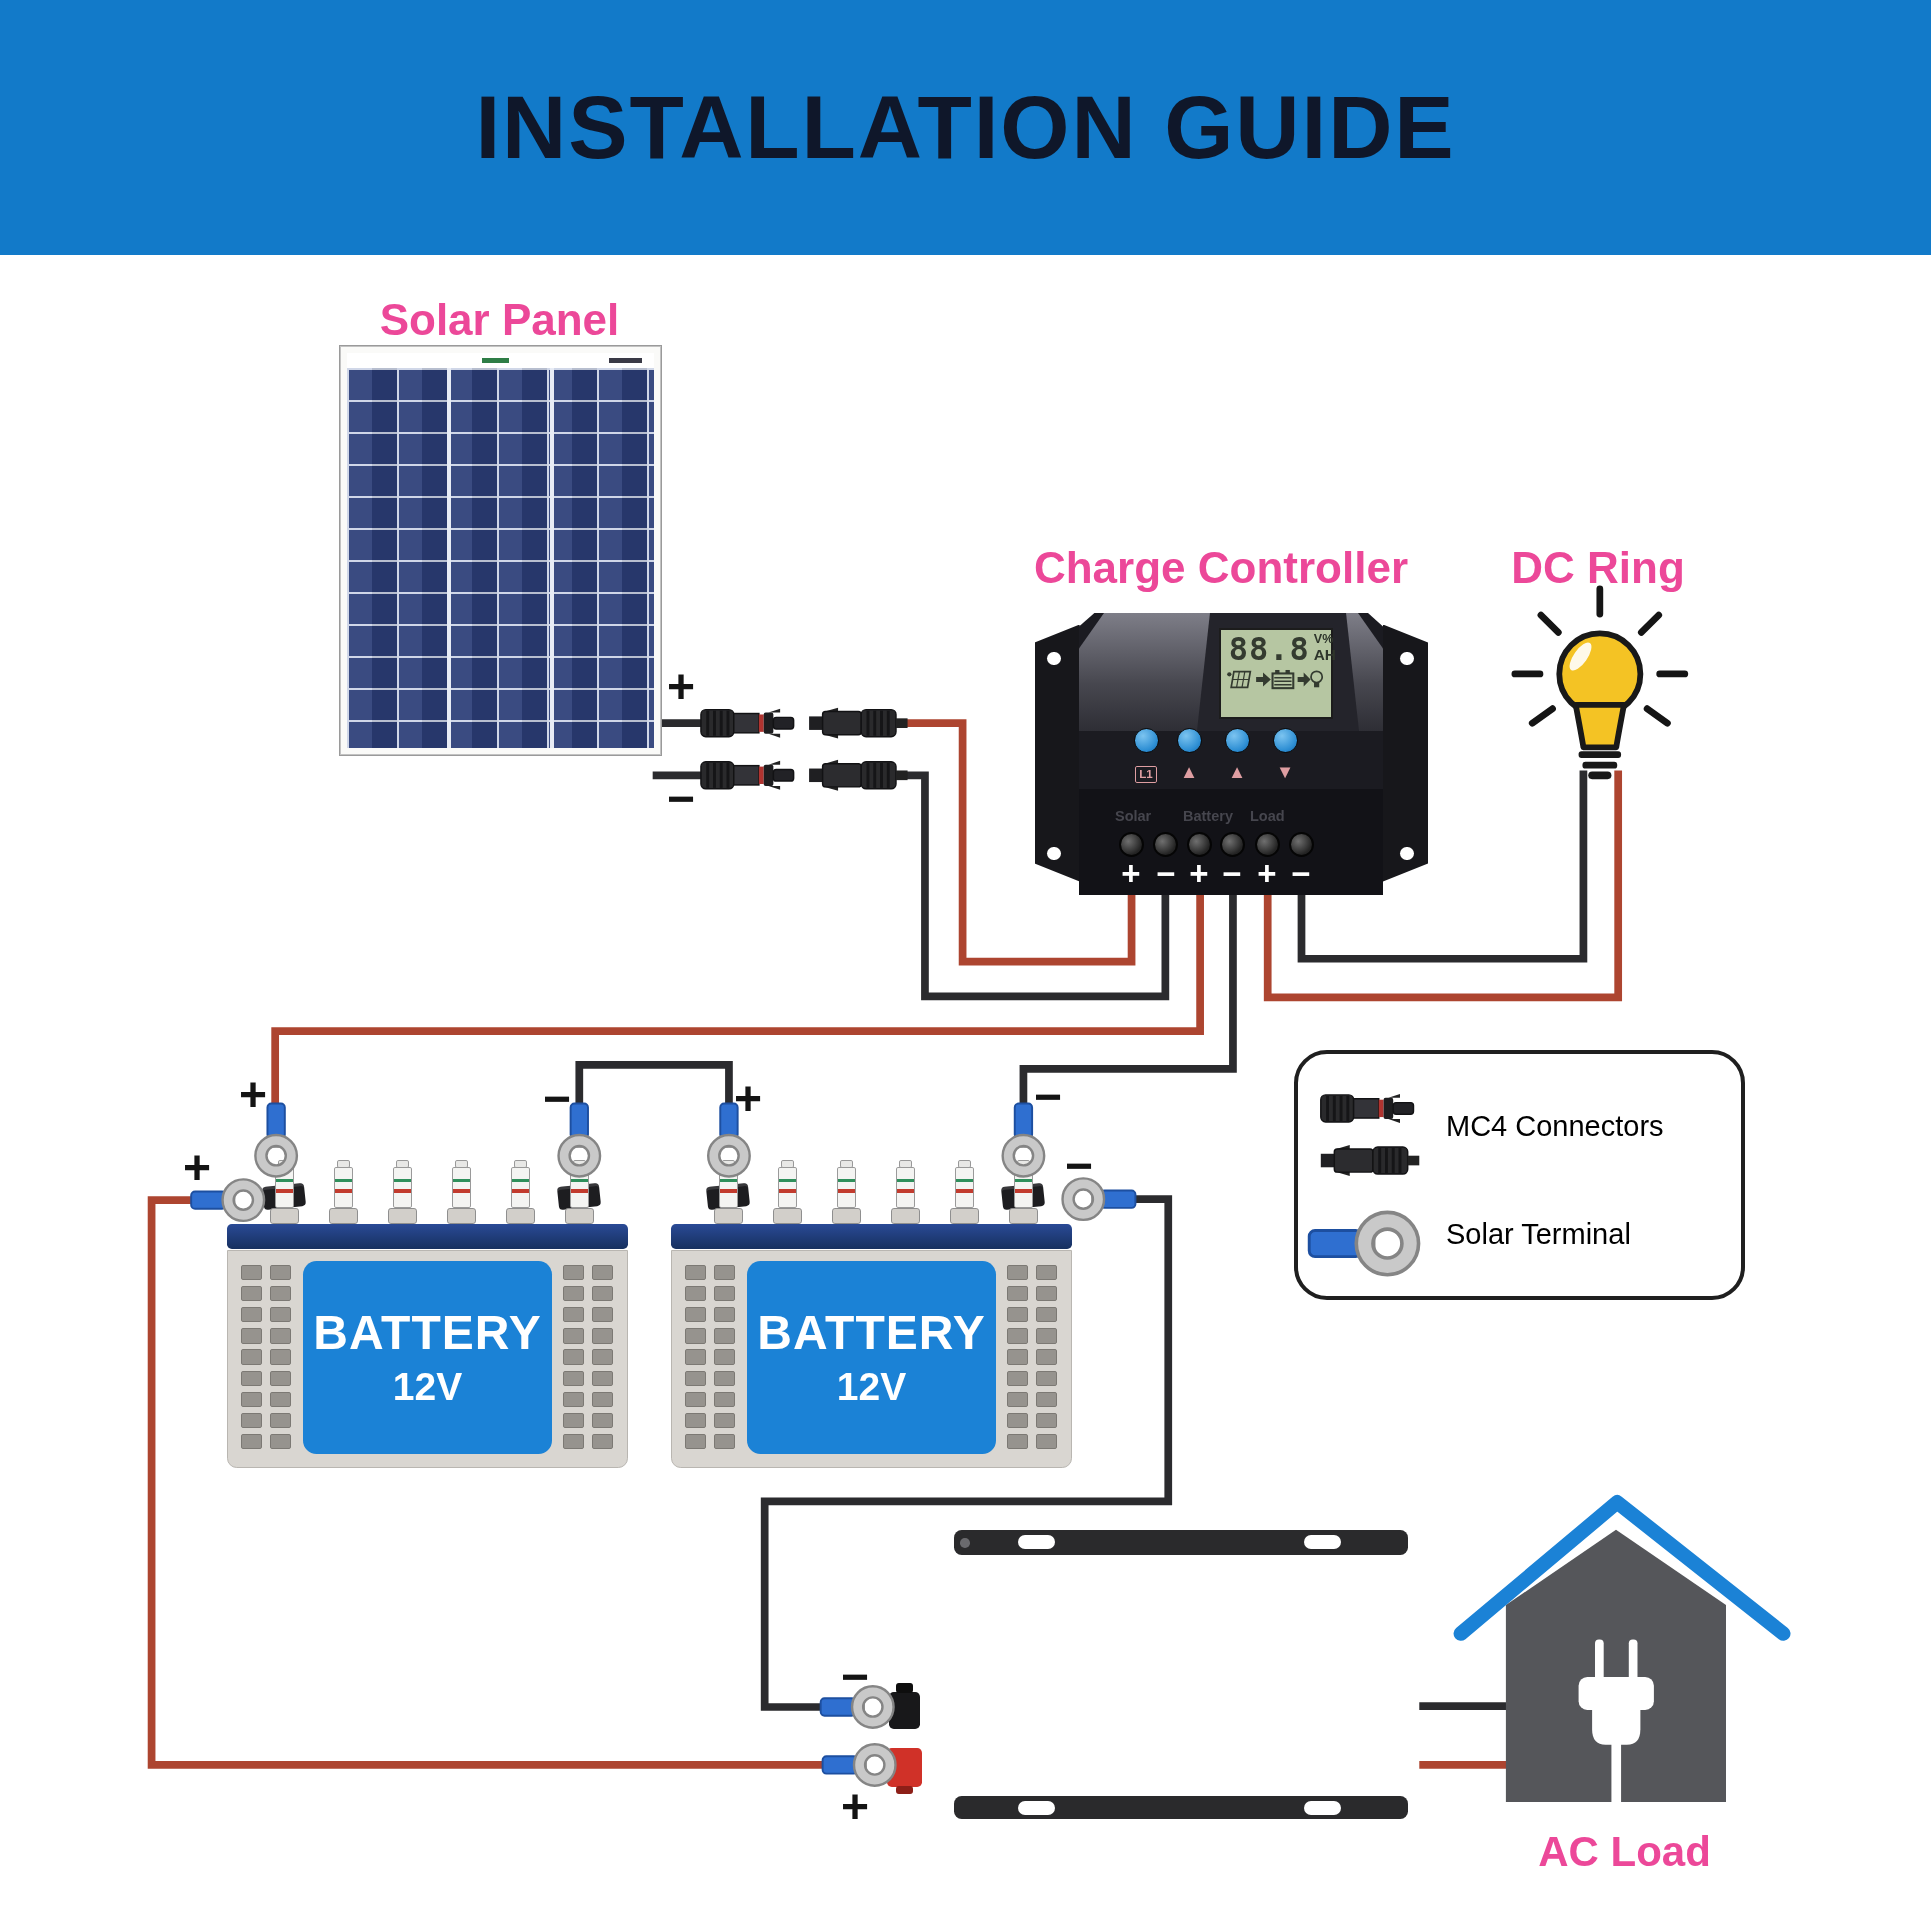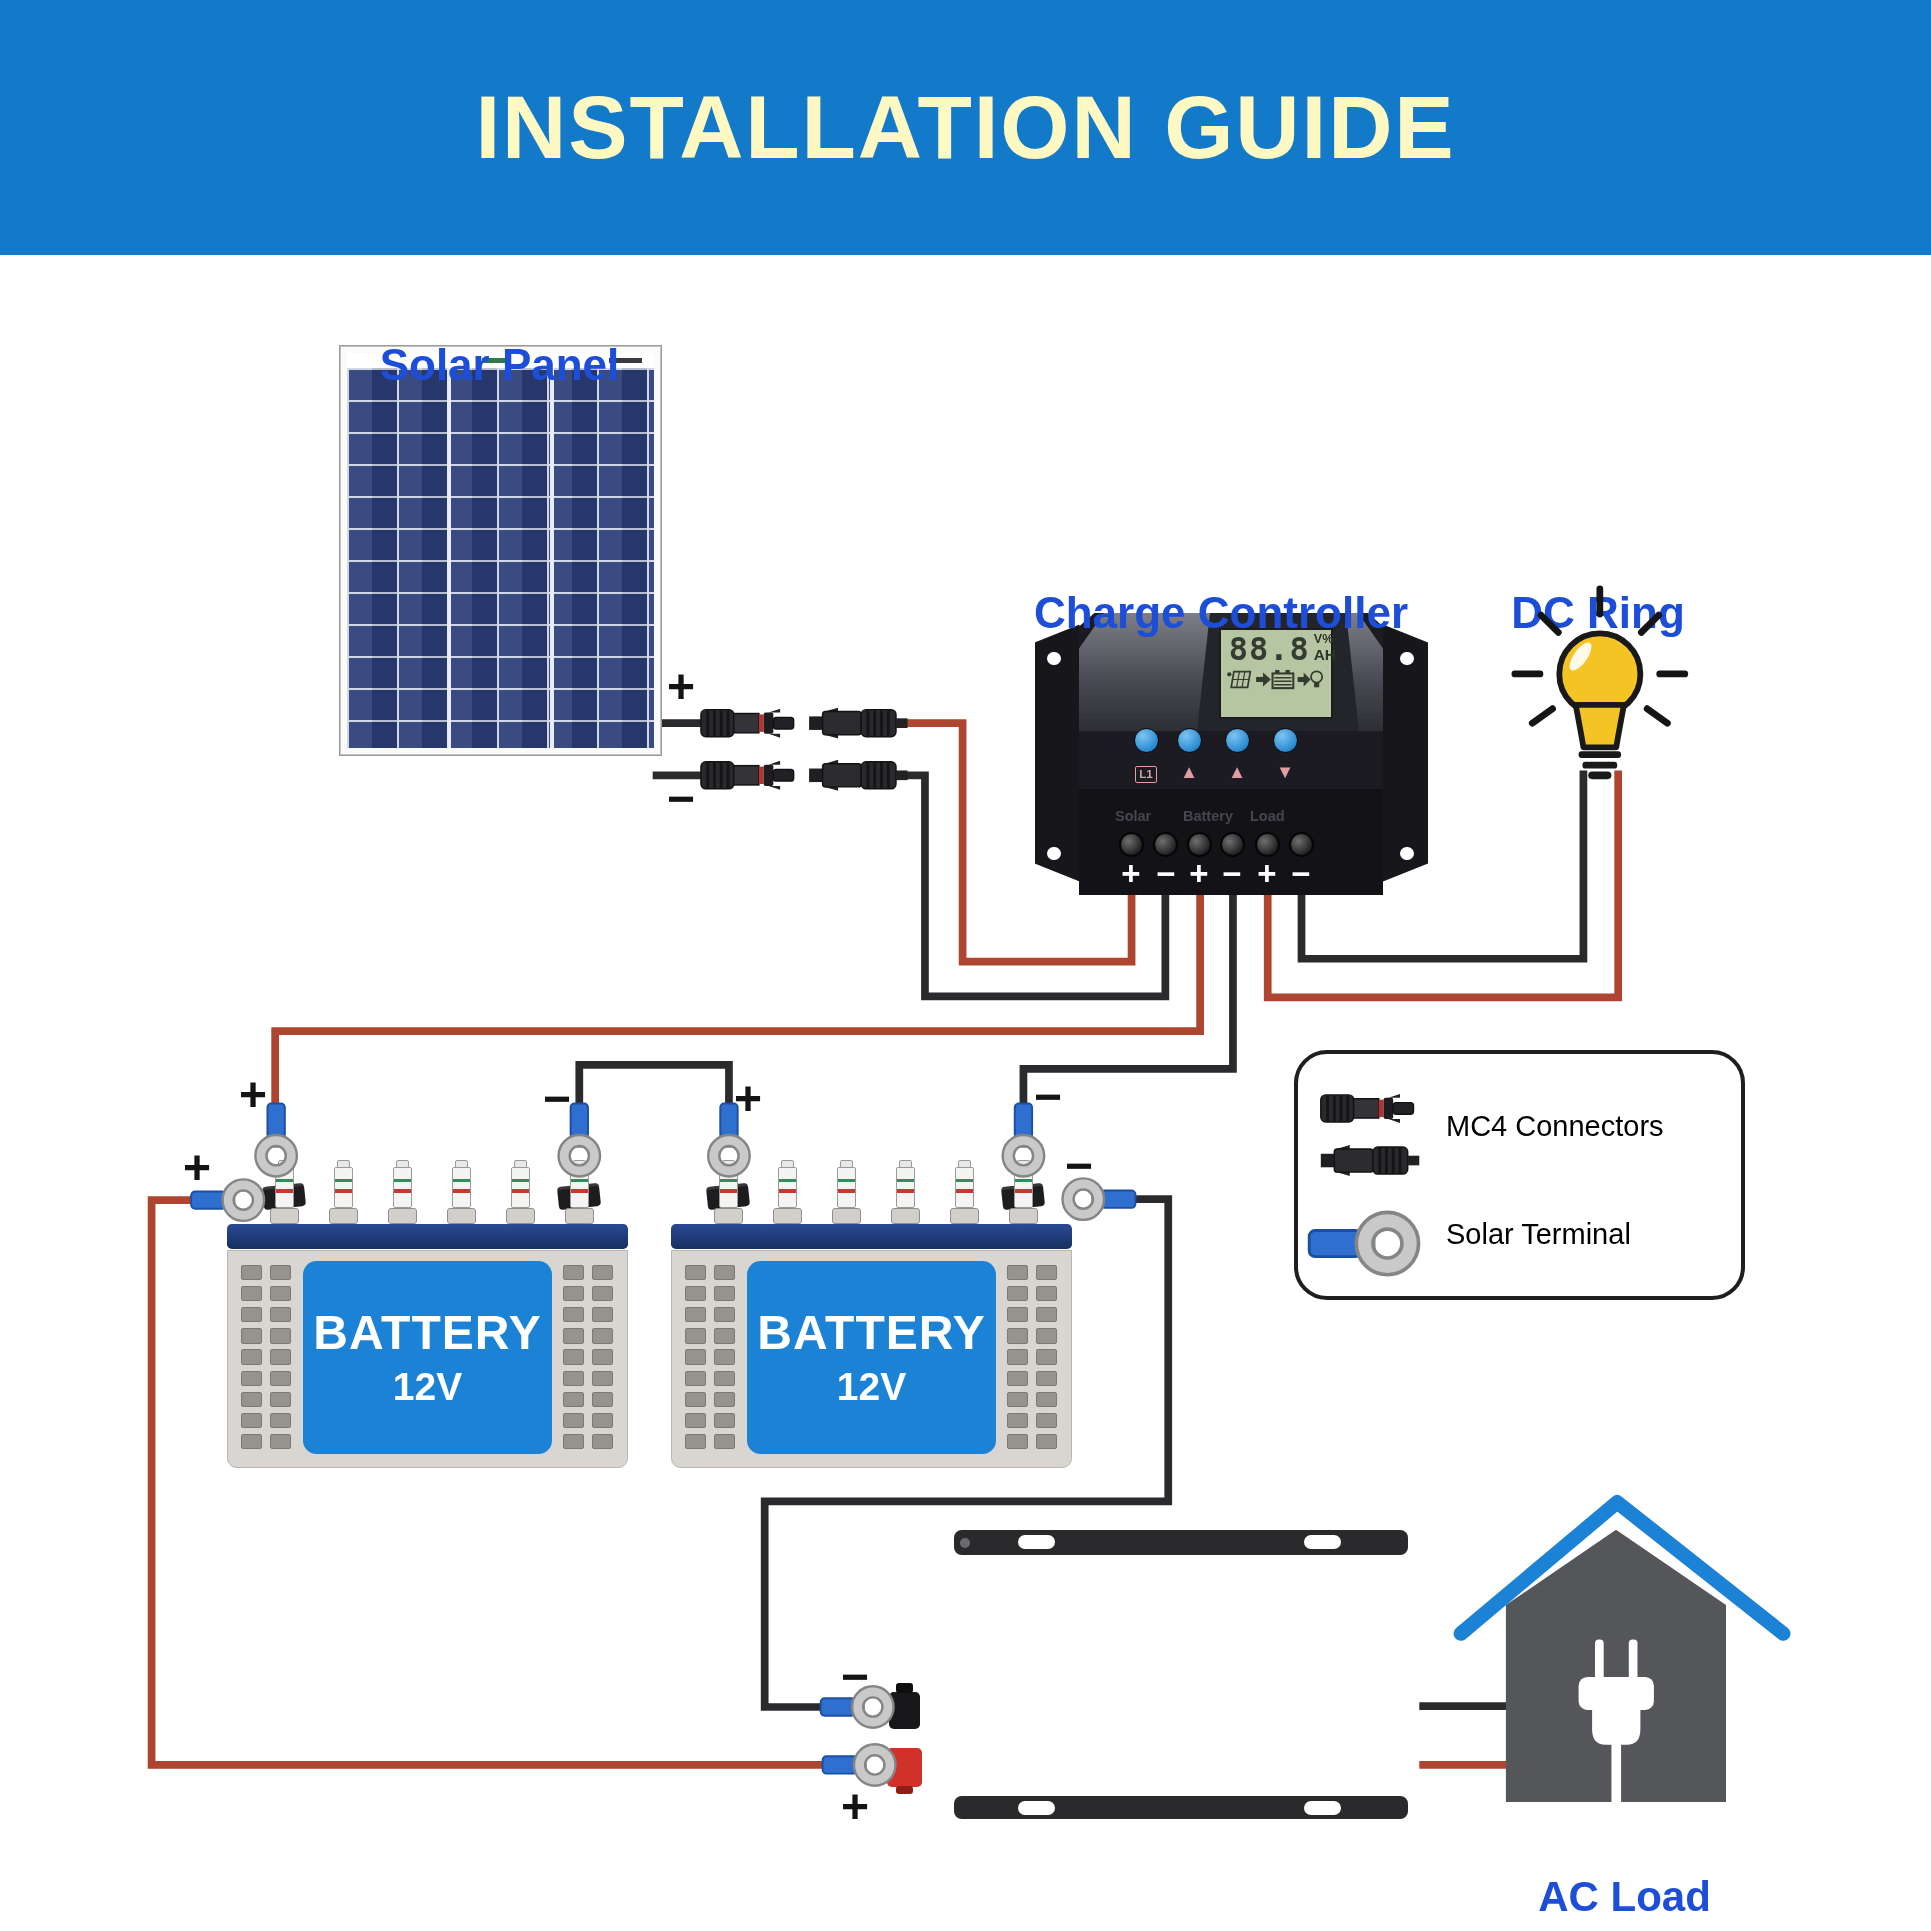--- a/index.html
+++ b/index.html
@@ -11,25 +11,25 @@
   #wires-layer { z-index:1; }
   #parts-layer { z-index:5; pointer-events:none; }
   #labels-layer { position:absolute; left:0; top:0; width:1931px; height:1931px; z-index:6; }
 
   .wr { stroke:var(--wire-red,#ad4530); stroke-width:8; fill:none; }
   .wk { stroke:var(--wire-black,#2b2b2e); stroke-width:8; fill:none; }
 
   
   .banner { position:absolute; left:0; top:0; width:1931px; height:255px;
             background:var(--banner,#127ac9); z-index:2; }
-  .banner h1 { color:#fef9c3; font-size:89px; font-weight:bold; letter-spacing:1.9px;
+  .banner h1 { color:#0f172a; font-size:89px; font-weight:bold; letter-spacing:1.9px;
                text-align:center; line-height:255px; }
 
   
-  .label { position:absolute; z-index:4; font-weight:bold; font-size:44px; color:#1d4ed8; text-align:center;margin-top:45px; }
+  .label { position:absolute; z-index:4; font-weight:bold; font-size:44px; color:#ec4899; text-align:center; }
 
   
   .solar-panel { position:absolute; left:340px; top:346px; width:321px; height:409px; z-index:2;
                  background:#fafaf8; border:1.9px solid #c2c2c2; outline:1px solid #9a9a9a; padding:5.8px; }
   .panel-strip { position:relative; width:100%; height:15.4px; background:#fff; }
   .panel-strip .logo-a { position:absolute; left:44%; top:4.8px; width:27px; height:5.8px; background:#2e7d46; }
   .panel-strip .logo-b { position:absolute; right:4%; top:4.8px; width:33px; height:5.8px; background:#3a3a46; }
   .panel-cells { position:relative; width:100%; height:calc(100% - 15.4px); background:var(--panel-blue,#2b3d77);
     background-image:
       repeating-linear-gradient(90deg, rgba(255,255,255,0.07) 0 25px, rgba(0,0,0,0.10) 25px 50px),

